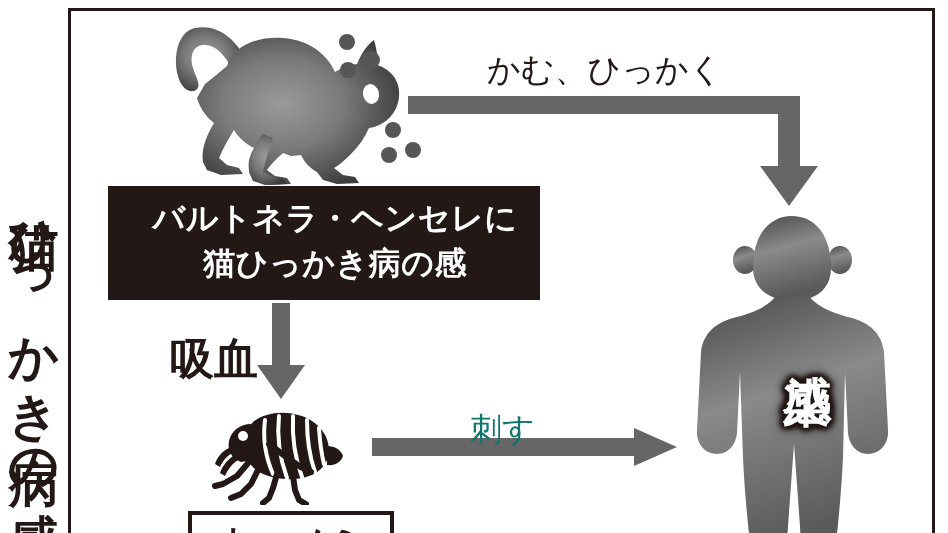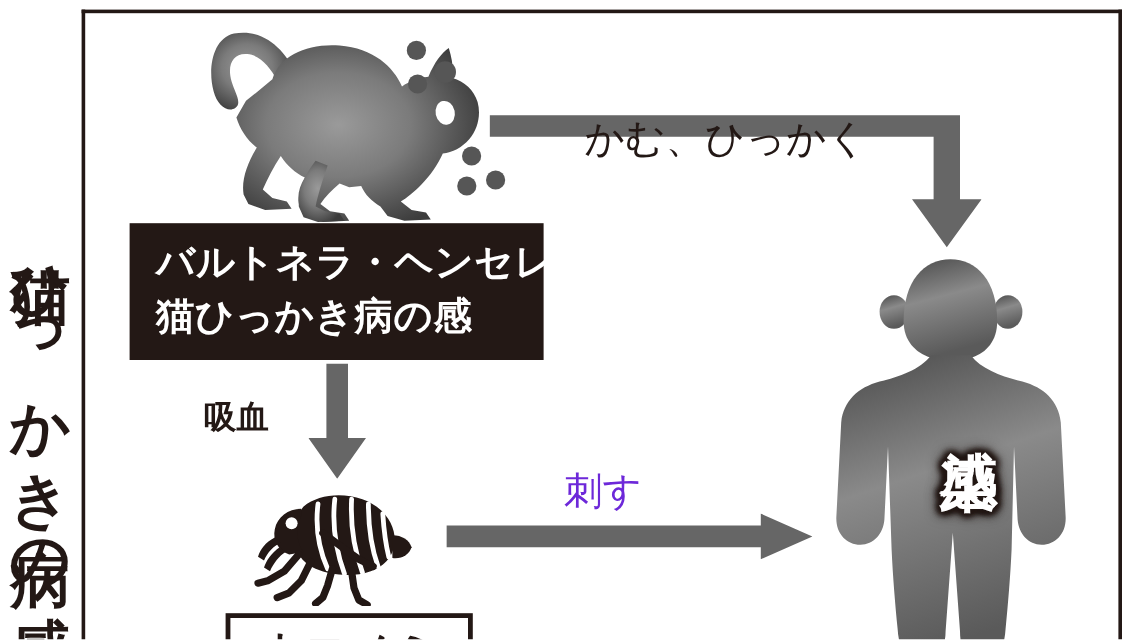--- a/index.html
+++ b/index.html
@@ -59,25 +59,26 @@
     width: 265px;
     height: 172px;
   }
   #cat-figure svg { display: block; width: 100%; height: 100%; }
 
   
   #infected-cat-box {
     position: absolute;
     left: 108px;
     top: 186px;
-    width: 345px;
+    width: 432px;
     height: 114px;
     background: #231815;
     box-sizing: border-box;
     padding: 10px 0 0 22px;
+    text-align: center;
   }
   .box-line {
     color: #ffffff;
     font-size: 32px;
     font-weight: 700;
     line-height: 1.42;
     letter-spacing: 0.5px;
     font-family: "DejaVu Sans", "Liberation Sans", sans-serif;
     white-space: nowrap;
   }
@@ -95,38 +96,37 @@
   #bite-arrow-label {
     position: absolute;
     left: 487px;
     top: 48px;
     font-size: 33px;
     font-weight: 400;
     color: #231815;
     letter-spacing: 0px;
     white-space: nowrap;
     font-family: "DejaVu Sans", "Liberation Sans", sans-serif;
-    margin-top: 46px;
   }
 
   
   #suck-arrow {
     position: absolute;
     left: 257px;
     top: 303px;
     width: 48px;
     height: 96px;
   }
   #suck-arrow svg { display: block; width: 100%; height: 100%; }
 
   #suck-arrow-label {
     position: absolute;
     left: 170px;
     top: 330px;
-    font-size: 27px;
+    font-size: 44px;
     font-weight: 700;
     color: #231815;
     white-space: nowrap;
     font-family: "DejaVu Sans", "Liberation Sans", sans-serif;
   }
 
   
   #flea-figure {
     position: absolute;
     left: 207px;
@@ -166,24 +166,24 @@
     left: 372px;
     top: 428px;
     width: 305px;
     height: 38px;
   }
   #sting-arrow svg { display: block; width: 100%; height: 100%; }
 
   #sting-arrow-label {
     position: absolute;
     left: 470px;
-    top: 388px;
+    top: 408px;
     font-size: 32px;
     font-weight: 400;
-    color: #6d28d9;
+    color: #0f766e;
     white-space: nowrap;
     font-family: "DejaVu Sans", "Liberation Sans", sans-serif;
   }
 
   
   #human-figure {
     position: absolute;
     left: 690px;
     top: 212px;
     width: 205px;

